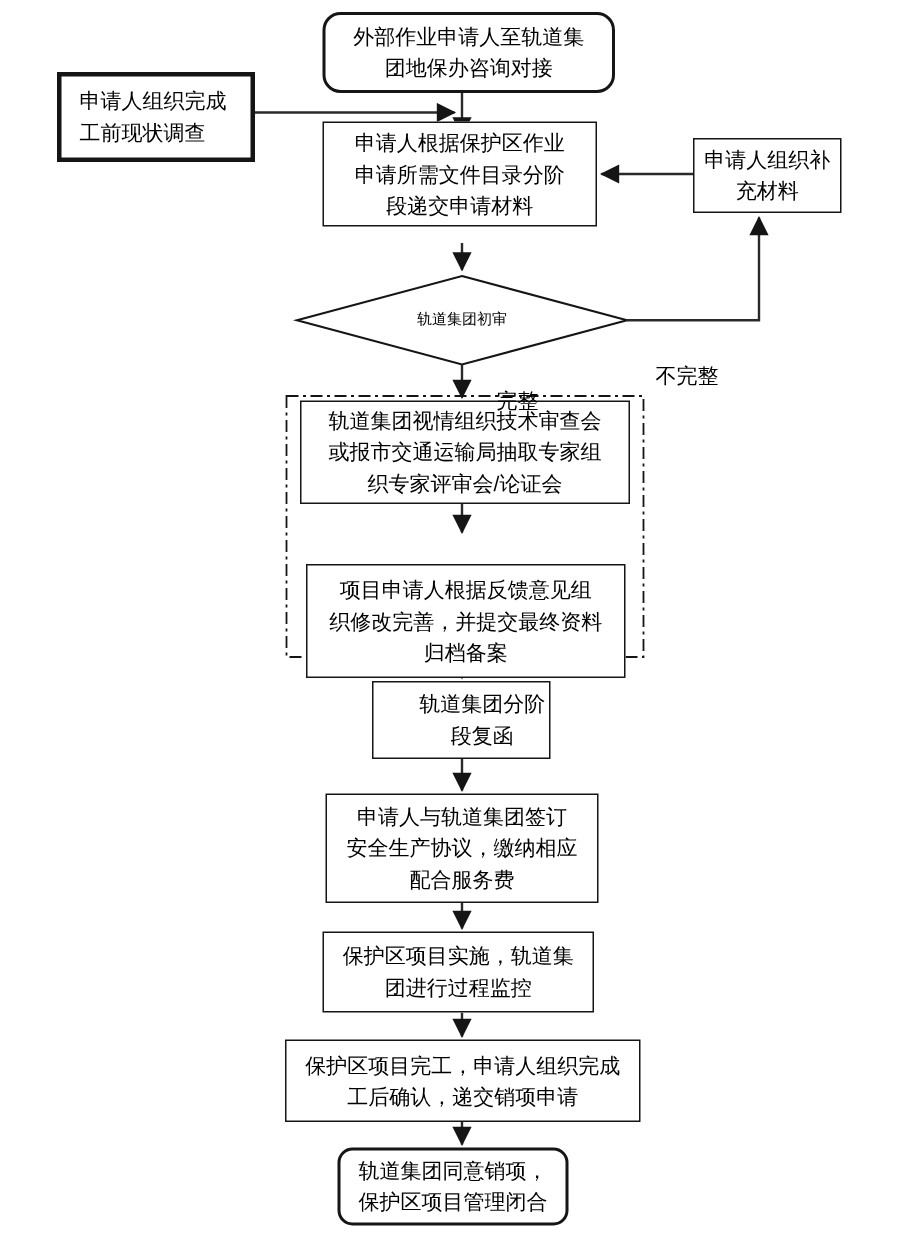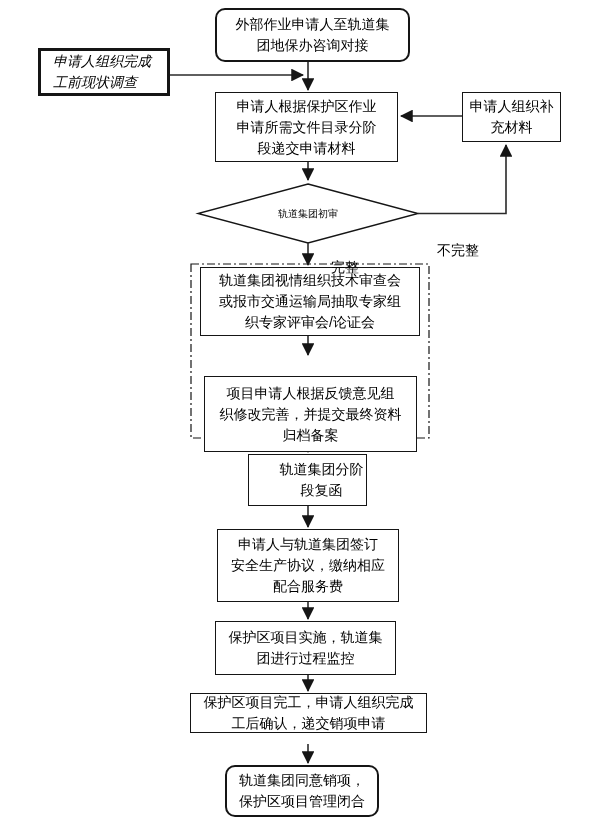--- a/index.html
+++ b/index.html
@@ -47,31 +47,31 @@
     z-index: 1;
   }
   .edge-label {
     position: absolute;
     font-size: 14px;
     line-height: 16px;
     background: transparent;
     z-index: 2;
   }
   
-  #n-start          { left: 215px; top: 8px;   width: 195px; height: 54px; }
-  #n-pre-survey     { left: 38px;  top: 48px;  width: 132px; height: 48px; font-style: italic; }
-  #n-submit         { left: 215px; top: 92px;  width: 183px; height: 70px; }
+  #n-start          { left: 215px; top: 8px;   width: 195px; height: 54px; border-radius: 12px; }
+  #n-pre-survey     { left: 38px;  top: 48px;  width: 132px; height: 60px; }
+  #n-submit         { left: 215px; top: 81px;  width: 183px; height: 70px; }
   #n-supplement     { left: 462px; top: 92px;  width: 99px;  height: 50px; }
   #n-diamond-label  { left: 238px; top: 204px; width: 140px; height: 18px; }
   #n-tech-review    { left: 200px; top: 267px; width: 220px; height: 69px; }
   #n-revise         { left: 204px; top: 357px; width: 213px; height: 76px; margin-top: 19px; }
   #n-reply          { left: 248px; top: 454px; width: 119px; height: 52px; padding-left: 28px; }
   #n-agreement      { left: 217px; top: 529px; width: 182px; height: 73px; }
   #n-implementation { left: 215px; top: 621px; width: 181px; height: 54px; }
-  #n-completion     { left: 190px; top: 693px; width: 237px; height: 40px; }
+  #n-completion     { left: 190px; top: 693px; width: 237px; height: 55px; }
   #n-end            { left: 225px; top: 765px; width: 154px; height: 52px; }
   #lbl-complete     { left: 331px; top: 259px; text-align: right; }
   #lbl-incomplete   { left: 437px; top: 242px; }
 </style>
 </head>
 <body>
 
 <div class="canvas">
 
   <svg class="connector-layer" viewBox="0 0 607 826" xmlns="http://www.w3.org/2000/svg">

